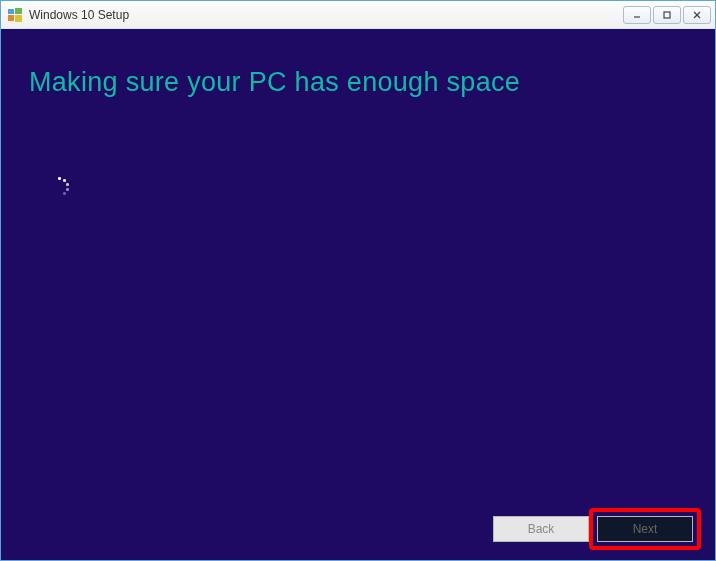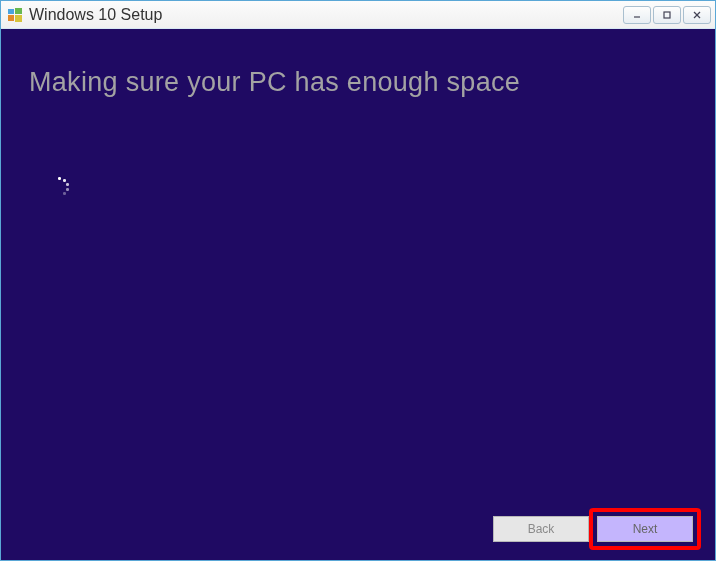--- a/index.html
+++ b/index.html
@@ -29,21 +29,21 @@
     .titlebar-icon {
       width: 16px;
       height: 16px;
       margin-right: 6px;
       display: flex;
       align-items: center;
       justify-content: center;
     }
     .titlebar-title {
       flex: 1;
-      font-size: 16px;
+      font-size: 12px;
       color: #333;
     }
     .win-controls {
       display: flex;
       gap: 2px;
     }
     .win-btn {
       width: 28px;
       height: 18px;
       border: 1px solid #a9bfcf;
@@ -56,21 +56,21 @@
       color: #445;
       cursor: default;
     }
     .content {
       flex: 1;
       background: #1f0a63;
       position: relative;
       padding: 38px 28px 0 28px;
     }
     .heading {
-      color: #a3a3a3;
+      color: #14b8a6;
       font-size: 27px;
       font-weight: 300;
       letter-spacing: 0.3px;
     }
     .spinner {
       position: absolute;
       top: 148px;
       left: 48px;
       width: 20px;
       height: 20px;
@@ -97,21 +97,21 @@
       border: 1px solid #b8b8b8;
       text-align: center;
       line-height: 24px;
       font-family: Liberation Sans, sans-serif;
     }
     .btn-back {
       background: #e6e6e6;
       color: #8a8a8a;
     }
     .btn-next {
-      background: #c4b5fd;
+      background: #0f172a;
       color: #666;
     }
     .highlight-box {
       position: absolute;
       border: 4px solid #ff0000;
       border-radius: 4px;
       pointer-events: none;
     }
   </style>
 </head>

